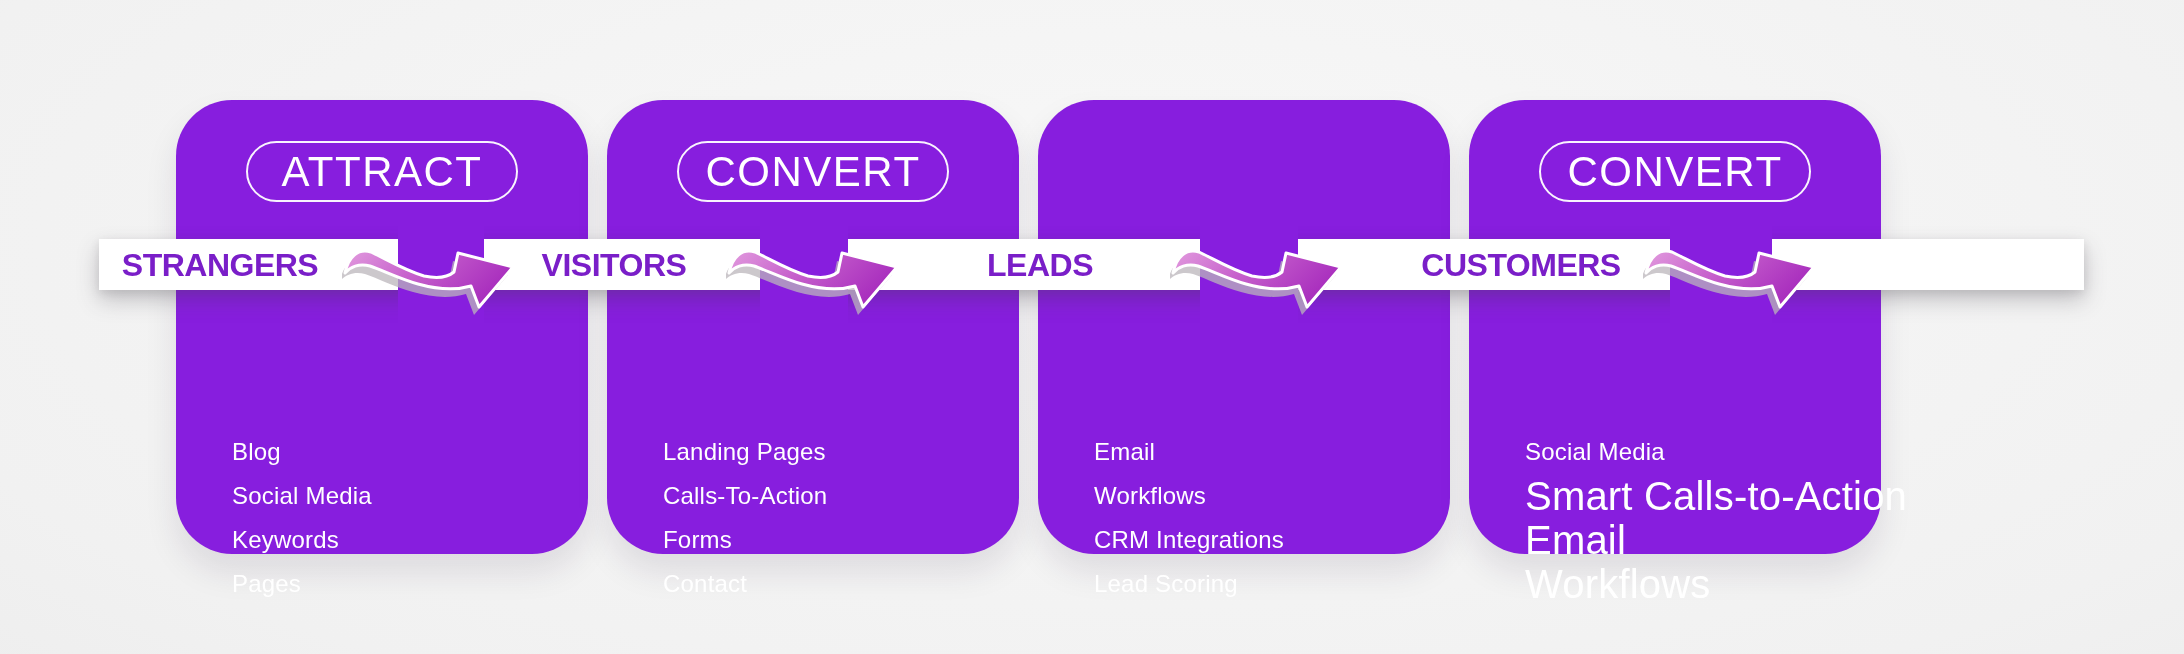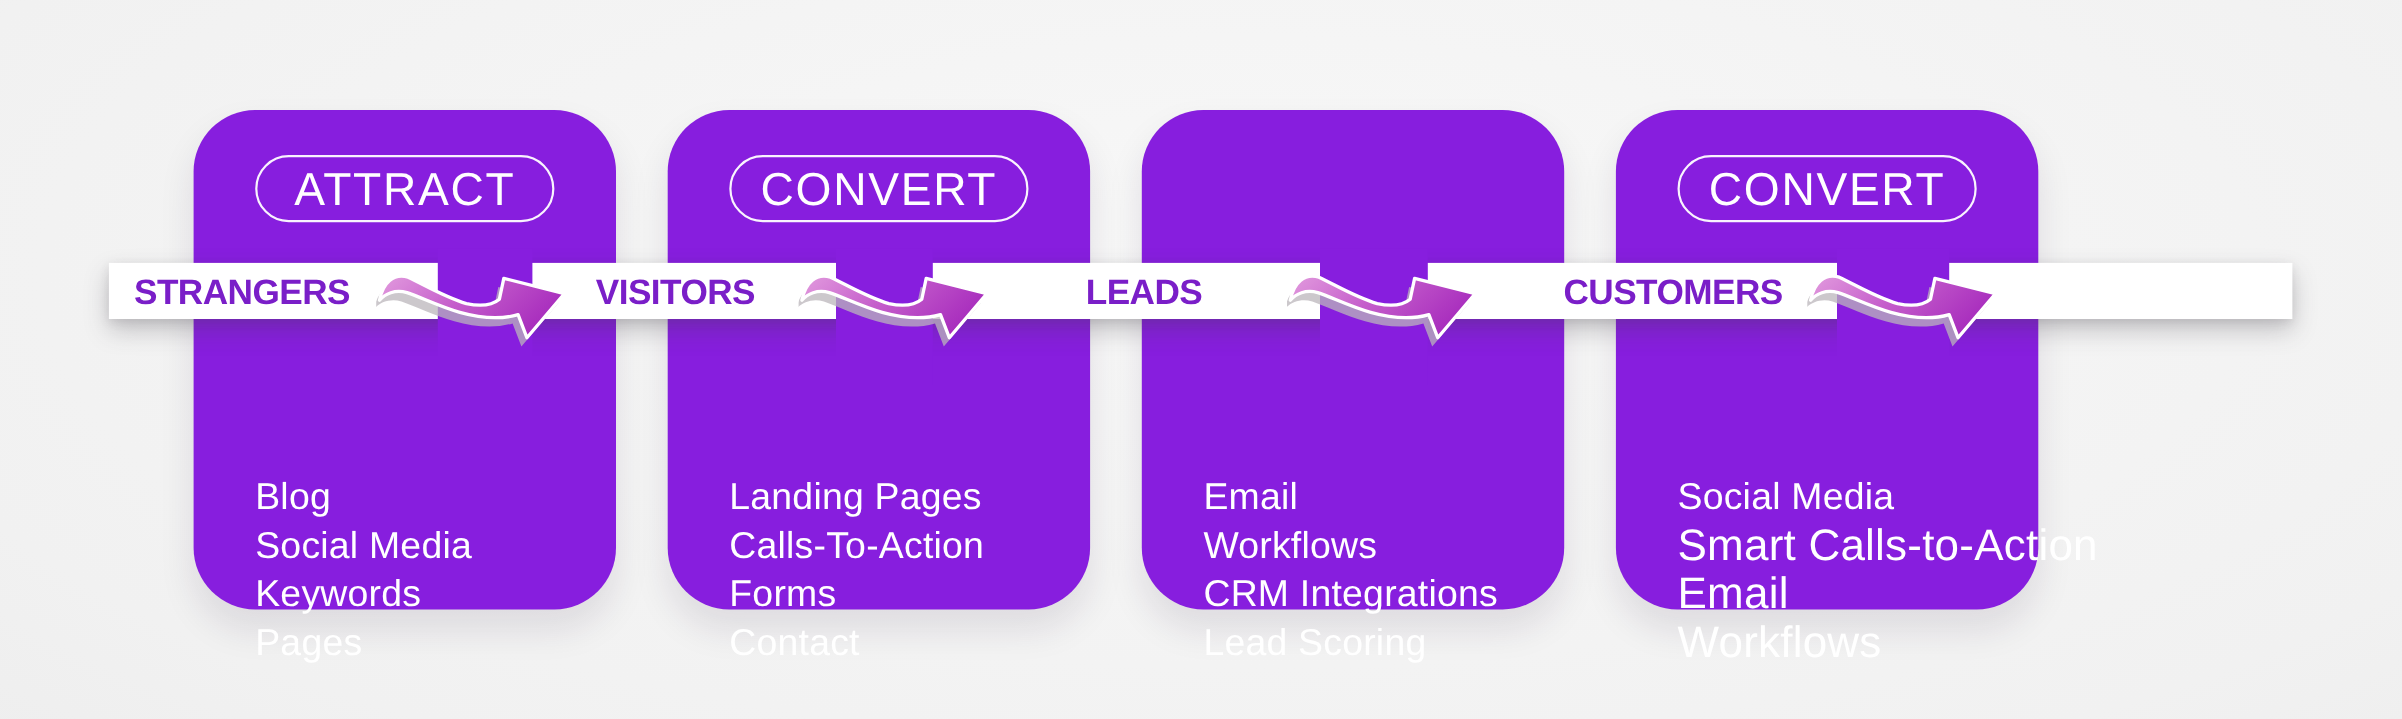--- a/index.html
+++ b/index.html
@@ -8,36 +8,37 @@
     width:2184px;height:654px;
     overflow:hidden;
     font-family:"Liberation Sans","DejaVu Sans",sans-serif;
     background:radial-gradient(130% 170% at 52% 38%, #f8f8f8 0%, #f1f1f1 45%, #e7e7e7 80%, #e0e0e0 100%);
   }
   .card{
     position:absolute;top:100px;width:384px;height:454px;
     background:var(--card,#871EDE);
     border-radius:56px;
     box-shadow:0 18px 32px rgba(40,20,60,.10);
+    padding-left:28px;
   }
   .pill{
     position:absolute;top:41px;left:50%;transform:translateX(-50%);
     width:272px;height:61px;box-sizing:border-box;
     border:2.5px solid rgba(255,255,255,.95);
     border-radius:31px;
     display:flex;align-items:center;justify-content:center;
     color:#fff;font-size:42px;font-weight:500;letter-spacing:1.5px;
     white-space:nowrap;
   }
   .items{
     position:absolute;left:56px;top:330px;right:16px;
     list-style:none;margin:0;padding:0;
   }
   .items li{
-    color:#fff;font-size:34px;line-height:44px;
+    color:#fff;font-size:24px;line-height:44px;
     font-weight:400;letter-spacing:.2px;white-space:nowrap;
   }
   .card.small-rest .items li:not(:first-child){font-size:40px;}
   .band{
     position:absolute;left:99px;top:239px;width:1985px;height:51px;
     background:var(--band,#fff);
     box-shadow:0 10px 22px rgba(70,65,75,.28), 0 3px 9px rgba(70,65,75,.12);
   }
   .band-window{
     position:absolute;top:226px;height:124px;

